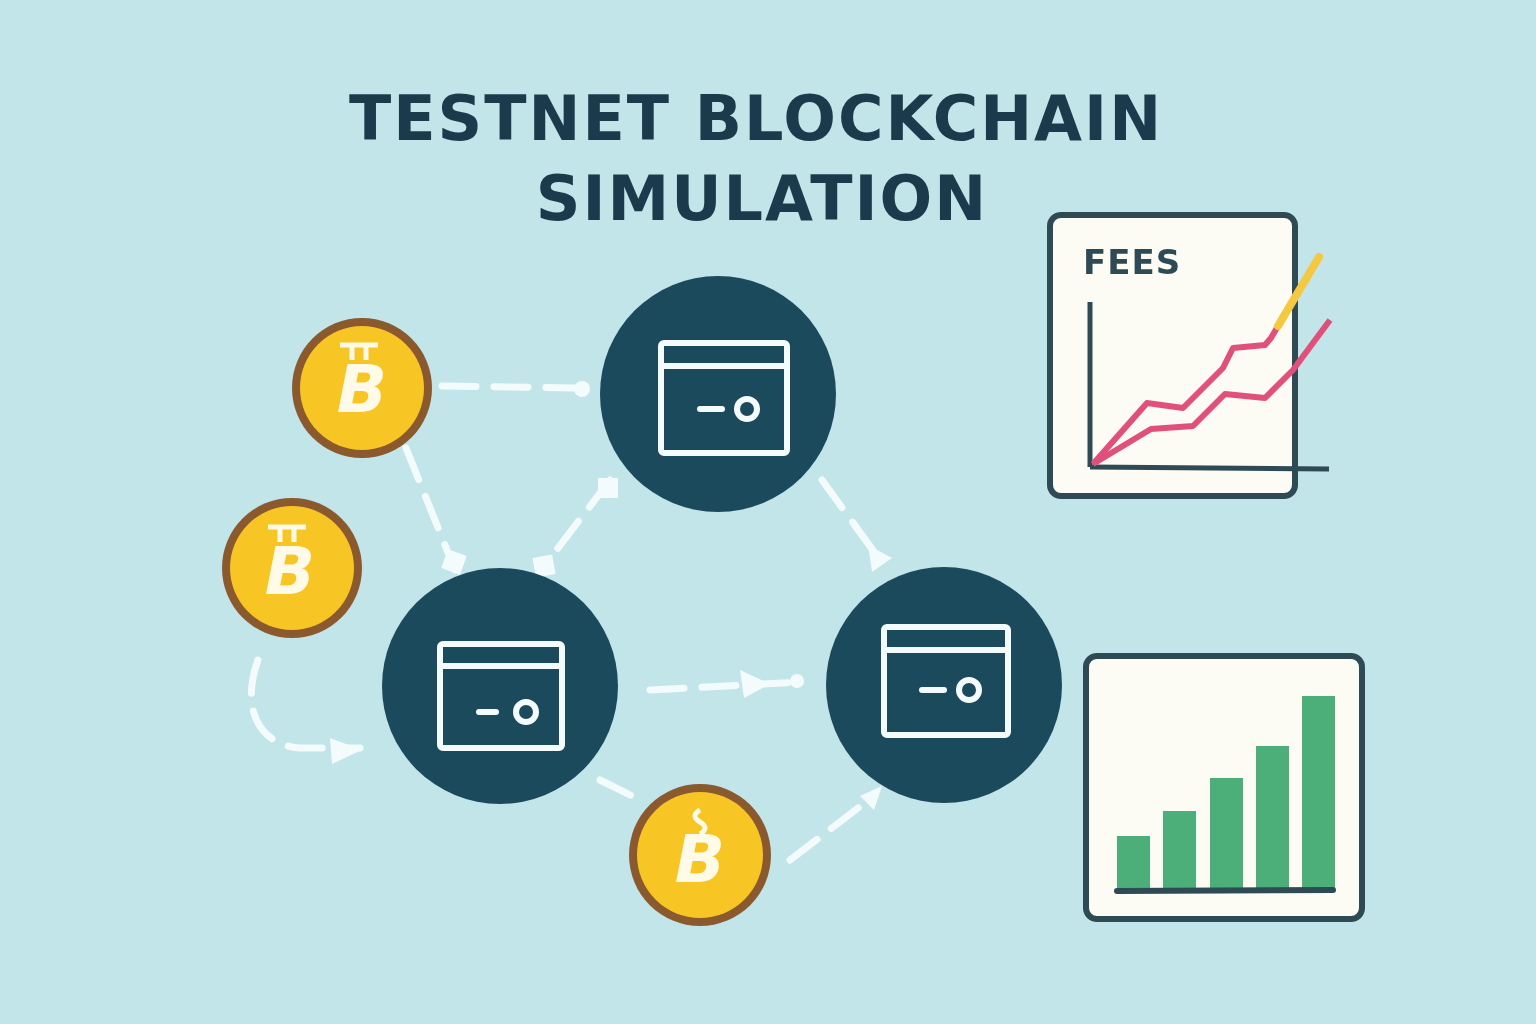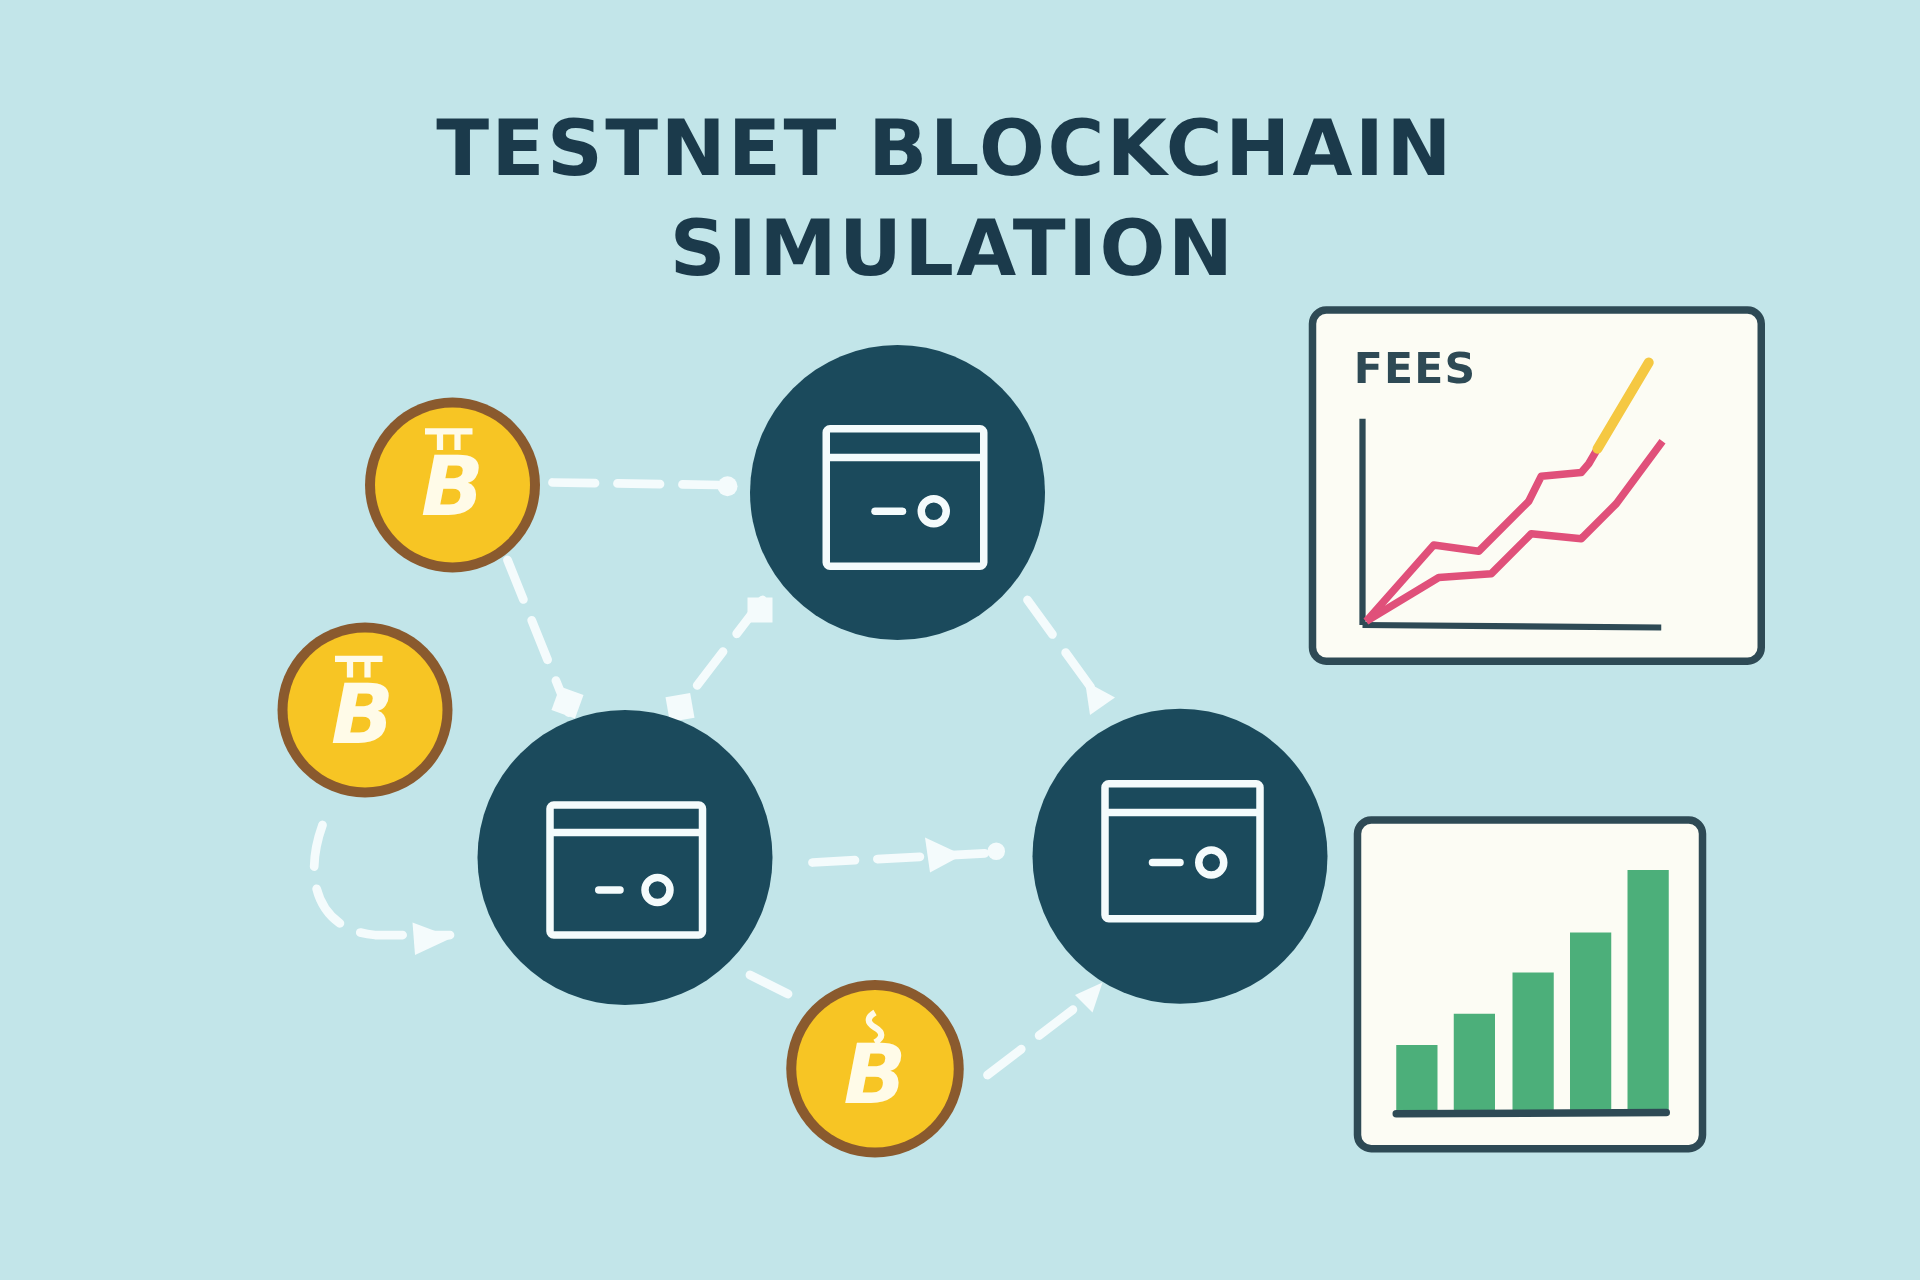--- a/index.html
+++ b/index.html
@@ -99,21 +99,21 @@
     <circle cx="944" cy="685" r="118" fill="#1b4a5c"></circle>
     <g stroke="#f4fbfc" stroke-width="6" fill="none">
       <rect x="884" y="627" width="124" height="108" rx="3"></rect>
       <line x1="884" y1="650" x2="1008" y2="650"></line>
       <line x1="922" y1="690" x2="944" y2="690" stroke-linecap="round"></line>
       <circle cx="969" cy="690" r="10"></circle>
     </g>
   </g>
 </svg>
 
-<div class="panel" style="left:1047px;top:245px;width:365px;height:287px;">
+<div class="panel" style="left:1047px;top:212px;width:251px;height:287px;">
   <div class="panel-label">FEES</div>
   <svg width="305" height="275" viewBox="0 0 305 275" style="position:absolute;left:0;top:0;">
     <line x1="37" y1="84" x2="37" y2="249" stroke="#2e4a55" stroke-width="5"></line>
     <line x1="37" y1="249" x2="276" y2="251" stroke="#2e4a55" stroke-width="5"></line>
     <polyline points="40,246 94,185 130,190 170,150 180,130 212,127 218,120 225,108" fill="none" stroke="#e0507a" stroke-width="6" stroke-linejoin="round"></polyline>
     <line x1="225" y1="108" x2="266" y2="39" stroke="#f5c842" stroke-width="8" stroke-linecap="round"></line>
     <polyline points="40,246 98,211 140,208 172,176 212,180 240,152 277,102" fill="none" stroke="#e0507a" stroke-width="6" stroke-linejoin="round"></polyline>
   </svg>
 </div>
 

